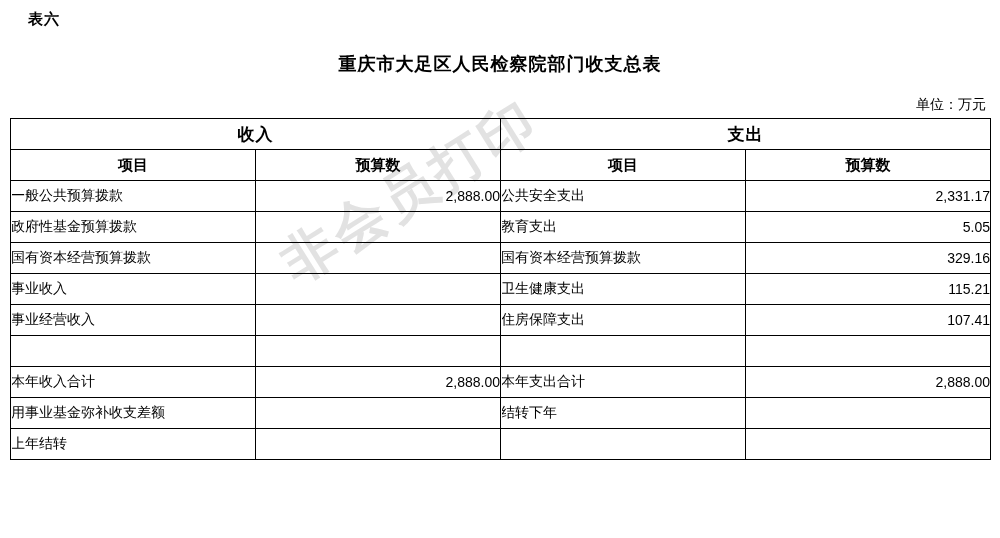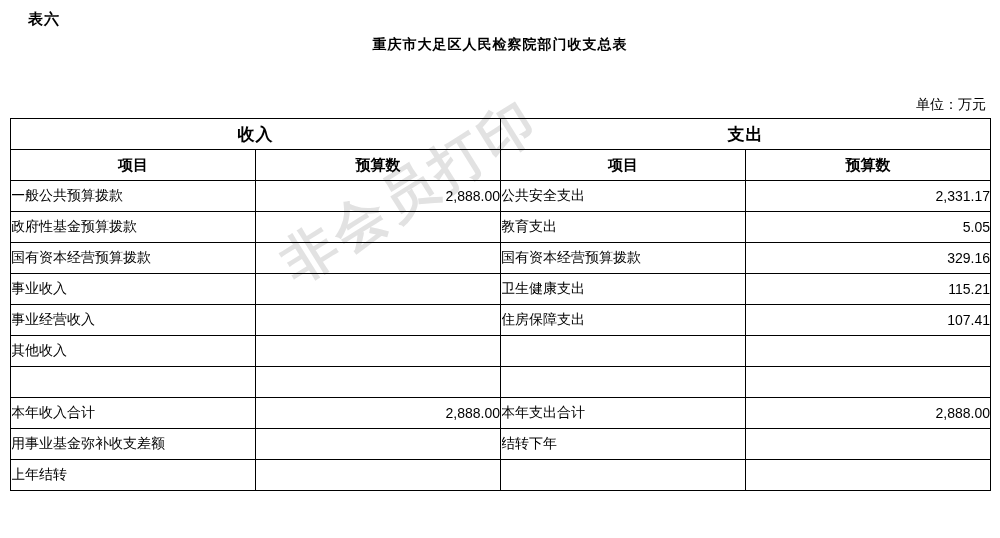--- a/index.html
+++ b/index.html
@@ -25,24 +25,24 @@
     position: absolute;
     left: 28px;
     top: 10px;
     font-size: 15px;
     font-weight: bold;
     letter-spacing: 1px;
   }
   .doc-title {
     position: absolute;
     left: 0;
-    top: 36px;
+    top: 52px;
     width: 1000px;
     text-align: center;
-    font-size: 14px;
+    font-size: 18px;
     font-weight: bold;
     letter-spacing: 1px;
   }
   .unit-line {
     position: absolute;
     right: 14px;
     top: 96px;
     font-size: 14px;
   }
   table.main {
@@ -159,26 +159,20 @@
           <td class="cell-text">卫生健康支出</td>
           <td class="cell-num">115.21</td>
         </tr>
         <tr>
           <td class="cell-text">事业经营收入</td>
           <td class="cell-num"></td>
           <td class="cell-text">住房保障支出</td>
           <td class="cell-num">107.41</td>
         </tr>
         <tr>
-          <td class="cell-text">其他收入</td>
-          <td class="cell-num"></td>
-          <td class="cell-text"></td>
-          <td class="cell-num"></td>
-        </tr>
-        <tr>
           <td class="cell-text"></td>
           <td class="cell-num"></td>
           <td class="cell-text"></td>
           <td class="cell-num"></td>
         </tr>
         <tr>
           <td class="cell-text">本年收入合计</td>
           <td class="cell-num">2,888.00</td>
           <td class="cell-text">本年支出合计</td>
           <td class="cell-num">2,888.00</td>

